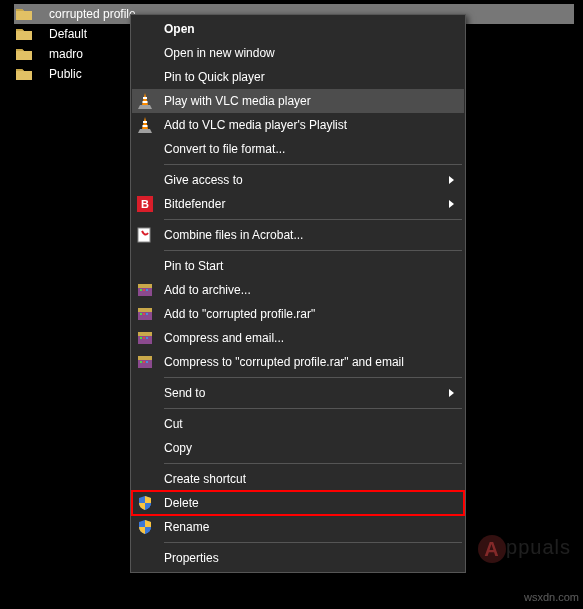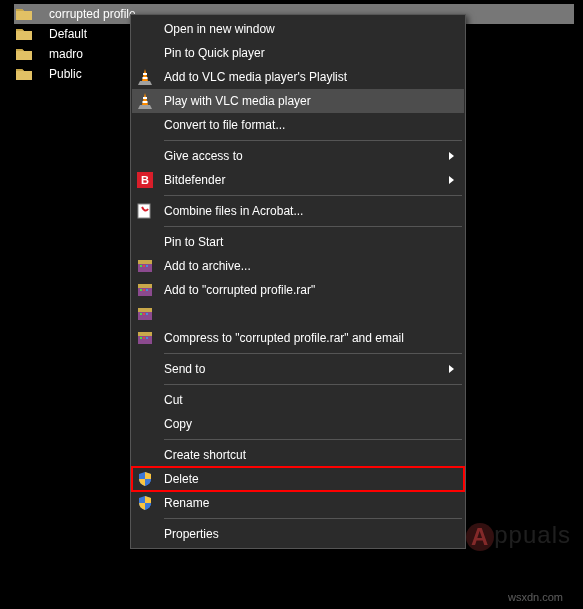--- a/index.html
+++ b/index.html
@@ -93,40 +93,40 @@
       transform: translateY(-50%);
       width: 0; height: 0;
       border-top: 4px solid transparent;
       border-bottom: 4px solid transparent;
       border-left: 5px solid #fff;
     }
     .vlc-cone svg, .shield svg, .winrar svg, .acrobat svg, .bitdef svg { display:block; }
     .watermark {
       position: absolute;
       right: 12px;
-      bottom: 60px;
-      font-size: 24px;
+      bottom: 48px;
+      font-size: 20px;
       color: rgba(255,255,255,0.12);
       font-weight: 300;
       letter-spacing: 1px;
     }
     .watermark .logo-a {
       display:inline-block;
       width:28px; height:28px;
       border-radius:50%;
       background: rgba(255,80,80,0.2);
       color: rgba(255,80,80,0.4);
       text-align:center;
       line-height:28px;
       font-weight:600;
       position:relative; top:2px;
     }
     .wsx {
       position: absolute;
-      right: 20px;
+      right: 4px;
       bottom: 6px;
       font-size: 11px;
       color: rgba(255,255,255,0.35);
     }
   </style>
 </head>
 <body>
 
 <div class="file-list">
   <div class="file-row selected">
@@ -162,56 +162,60 @@
           <path d="M0 2h6l2 2h8v9H0z" fill="#e2c165"></path>
           <path d="M0 2h6l2 2H0z" fill="#c9a84a"></path>
         </svg>
     </span>
     <span class="file-name">Public</span>
   </div>
 </div>
 
 <div class="context-menu">
 
+  <div class="menu-item bold">
+    <span class="menu-spacer"></span>
+    <span class="menu-label">Open</span>
+  </div>
 
   <div class="menu-item">
     <span class="menu-spacer"></span>
     <span class="menu-label">Open in new window</span>
   </div>
 
   <div class="menu-item">
     <span class="menu-spacer"></span>
     <span class="menu-label">Pin to Quick player</span>
-  </div>
-
-  <div class="menu-item">
-    <span class="menu-icon vlc-cone">
-      <svg width="14" height="16" viewBox="0 0 14 16">
-          <path d="M7 0 L10 12 H4 Z" fill="#ff8c00"></path>
-          <rect x="5" y="4" width="4" height="2" fill="#fff"></rect>
-          <rect x="4.5" y="8" width="5" height="2" fill="#fff"></rect>
-          <path d="M2 12 H12 L14 16 H0 Z" fill="#a0a0a0"></path>
-        </svg>
-    </span>
-    <span class="menu-label">Add to VLC media player's Playlist</span>
   </div>
 
   <div class="menu-item hover">
     <span class="menu-icon vlc-cone">
       <svg width="14" height="16" viewBox="0 0 14 16">
           <path d="M7 0 L10 12 H4 Z" fill="#ff8c00"></path>
           <rect x="5" y="4" width="4" height="2" fill="#fff"></rect>
           <rect x="4.5" y="8" width="5" height="2" fill="#fff"></rect>
           <path d="M2 12 H12 L14 16 H0 Z" fill="#a0a0a0"></path>
         </svg>
     </span>
     <span class="menu-label">Play with VLC media player</span>
   </div>
 
   <div class="menu-item">
+    <span class="menu-icon vlc-cone">
+      <svg width="14" height="16" viewBox="0 0 14 16">
+          <path d="M7 0 L10 12 H4 Z" fill="#ff8c00"></path>
+          <rect x="5" y="4" width="4" height="2" fill="#fff"></rect>
+          <rect x="4.5" y="8" width="5" height="2" fill="#fff"></rect>
+          <path d="M2 12 H12 L14 16 H0 Z" fill="#a0a0a0"></path>
+        </svg>
+    </span>
+    <span class="menu-label">Add to VLC media player's Playlist</span>
+  </div>
+
+  <div class="menu-item">
     <span class="menu-spacer"></span>
     <span class="menu-label">Convert to file format...</span>
   </div>
 
   <div class="menu-sep"></div>
 
   <div class="menu-item">
     <span class="menu-spacer"></span>
     <span class="menu-label">Give access to</span>
     <span class="submenu-arrow"></span>
@@ -278,20 +282,21 @@
   <div class="menu-item">
     <span class="menu-icon winrar">
       <svg width="16" height="16" viewBox="0 0 16 16">
           <rect x="1" y="5" width="14" height="9" fill="#8b4a8e"></rect>
           <rect x="1" y="2" width="14" height="4" fill="#c9a84a"></rect>
           <rect x="3" y="7" width="2" height="2" fill="#4ad94a"></rect>
           <rect x="6" y="7" width="2" height="2" fill="#d94a4a"></rect>
           <rect x="9" y="7" width="2" height="2" fill="#4a8ed9"></rect>
         </svg>
     </span>
+    <span class="menu-label">Compress and email...</span>
   </div>
 
   <div class="menu-item">
     <span class="menu-icon winrar">
       <svg width="16" height="16" viewBox="0 0 16 16">
           <rect x="1" y="5" width="14" height="9" fill="#8b4a8e"></rect>
           <rect x="1" y="2" width="14" height="4" fill="#c9a84a"></rect>
           <rect x="3" y="7" width="2" height="2" fill="#4ad94a"></rect>
           <rect x="6" y="7" width="2" height="2" fill="#d94a4a"></rect>
           <rect x="9" y="7" width="2" height="2" fill="#4a8ed9"></rect>

